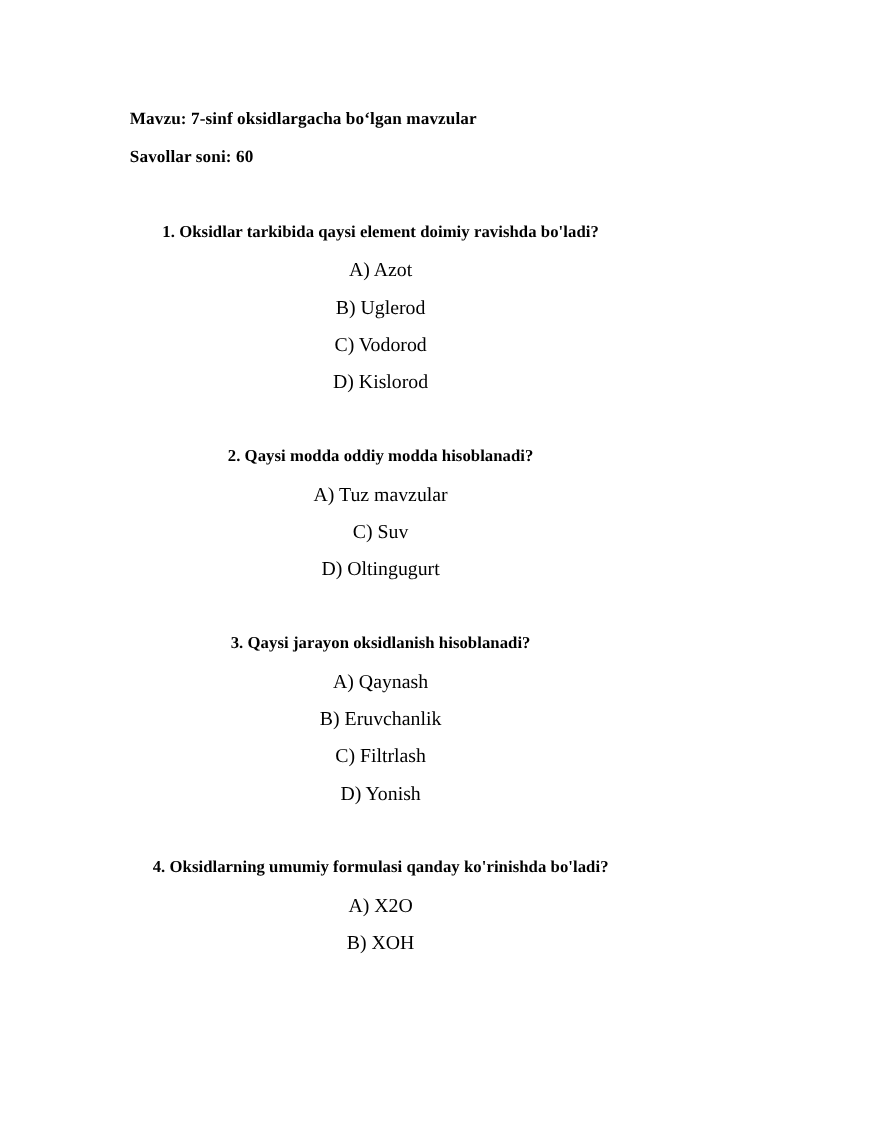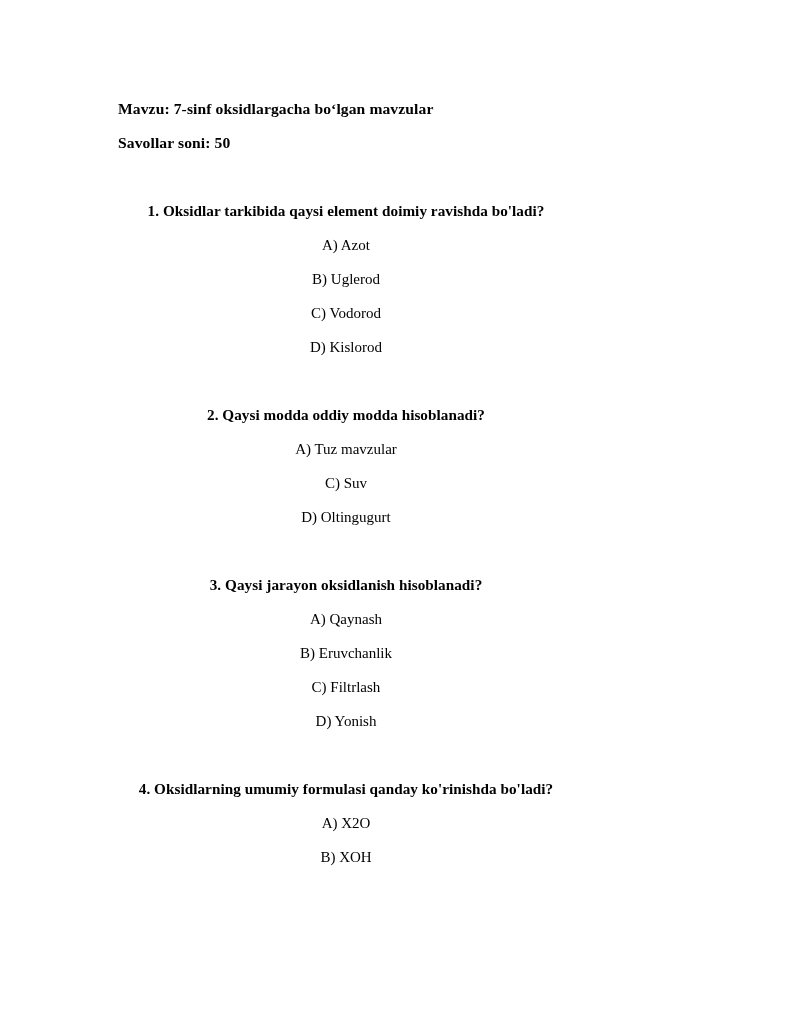--- a/index.html
+++ b/index.html
@@ -36,38 +36,38 @@
     font-size: 15.6px;
     letter-spacing: 0.1px;
   }
   .para.question {
     font-weight: bold;
     font-size: 15.2px;
     letter-spacing: 0.05px;
   }
   .para.option {
     font-weight: normal;
-    font-size: 15px;
+    font-size: 18px;
   }
   .spacer {
     height: 34px;
   }
   .header-block { margin-bottom: 0; }
   .qblock { margin: 0; text-align: center; }
 </style>
 </head>
 <body>
 
 <div class="page">
 
   <div class="doc-body">
 
     <div class="header-block">
       <p class="para heading">Mavzu: 7-sinf oksidlargacha bo‘lgan mavzular</p>
-      <p class="para heading">Savollar soni: 50</p>
+      <p class="para heading">Savollar soni: 60</p>
     </div>
 
     <div class="spacer"></div>
 
     <div class="qblock">
       <p class="para question">1. Oksidlar tarkibida qaysi element doimiy ravishda bo'ladi?</p>
       <p class="para option">A) Azot</p>
       <p class="para option">B) Uglerod</p>
       <p class="para option">C) Vodorod</p>
       <p class="para option">D) Kislorod</p>

